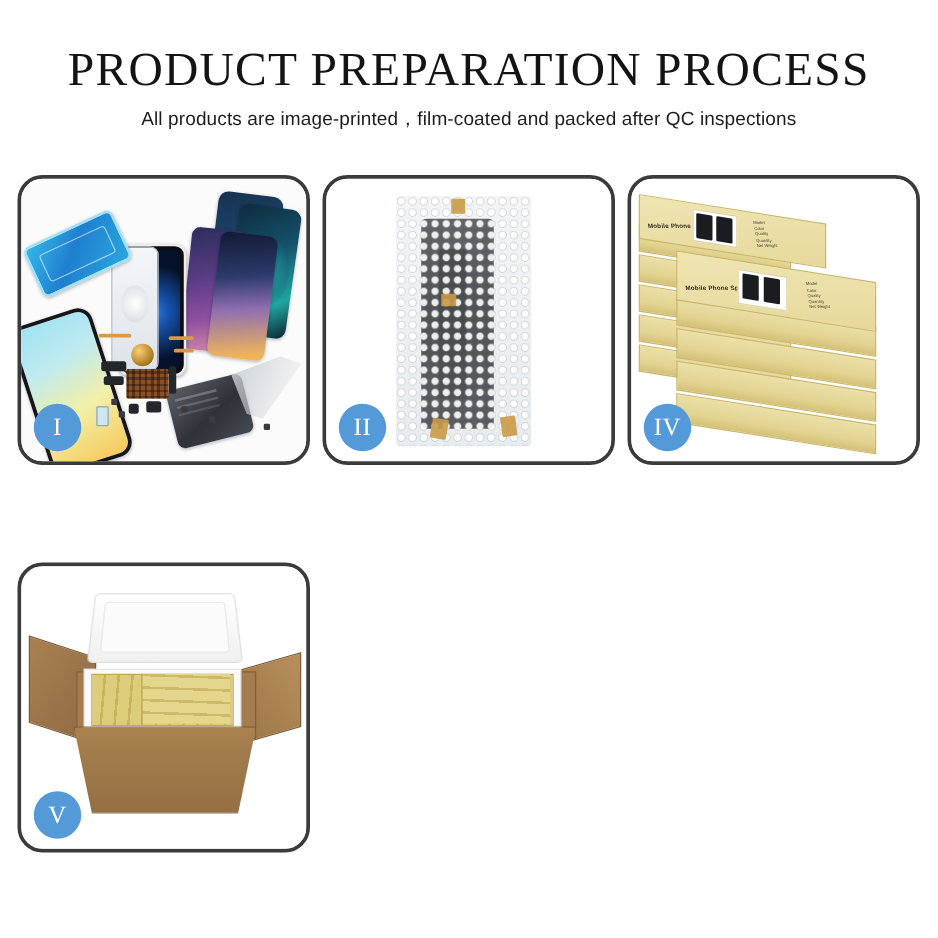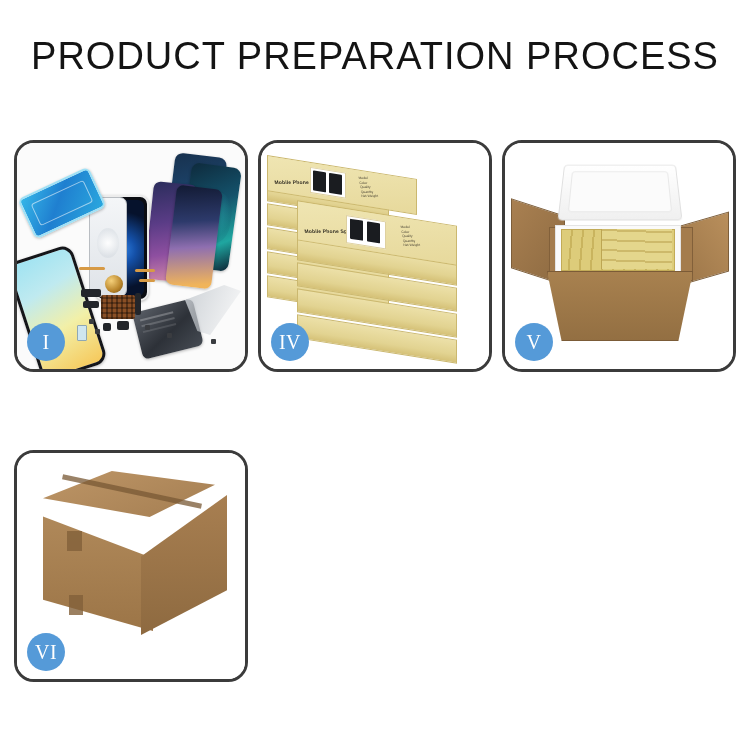--- a/index.html
+++ b/index.html
@@ -28,21 +28,21 @@
     top: 34px;
     left: 0;
     width: 750px;
     text-align: center;
   }
   .title {
     font-size: 38px;
     letter-spacing: 1.0px;
     color: #141414;
     font-weight: 400;
-    font-family: Liberation Sans, sans-serif;
+    font-family: Liberation Serif, serif;
     white-space: nowrap;
     line-height: 44px;
   }
   .subtitle {
     margin-top: 8px;
     font-size: 15.2px;
     color: #1d1d1d;
     font-weight: 400;
     white-space: nowrap;
     line-height: 20px;
@@ -415,20 +415,21 @@
     background: rgba(130,96,58,.8);
   }
 </style>
 </head>
 <body>
 
 <div class="page">
 
   <div class="header">
     <div class="title">PRODUCT PREPARATION PROCESS</div>
+    <div class="subtitle">All products are image-printed，film-coated and packed after QC inspections</div>
   </div>
 
   <div class="grid">
 
     <div class="panel">
       <div class="panel-stage">
         <div class="p1-bg"></div>
         <div class="phone ph-back"></div>
         <div class="phone ph-teal"></div>
         <div class="phone ph-purple"></div>
@@ -453,20 +454,34 @@
         <div class="chip sm" style="left:78px; top:186px;"></div>
         <div class="chip" style="left:60px; top:182px; width:8px; height:14px; background:#cfe6f0; border:1px solid #8fa8b4;"></div>
         <div class="chip sm" style="left:128px; top:182px;"></div>
         <div class="chip sm" style="left:150px; top:190px;"></div>
         <div class="chip sm" style="left:194px; top:196px;"></div>
         <div class="tweezer"></div>
       </div>
       <div class="badge">I</div>
     </div>
 
+    <div class="panel">
+      <div class="panel-stage">
+        <div class="p2-bg"></div>
+        <div class="bubble-bag">
+          <div class="wrapped-screen"></div>
+          <div class="bubbles"></div>
+          <div class="tape t1"></div>
+          <div class="tape t2"></div>
+          <div class="tape t3"></div>
+          <div class="tape t4"></div>
+        </div>
+      </div>
+      <div class="badge">II</div>
+    </div>
 
 
     <div class="panel">
       <div class="panel-stage">
         <div class="p4-bg"></div>
         <div class="stack">
 
           <div class="sbox" style="left:0px; top:32px; width:120px; height:20px; transform:skewY(9deg);"></div>
           <div class="sbox" style="left:0px; top:56px; width:120px; height:20px; transform:skewY(9deg);"></div>
           <div class="sbox" style="left:0px; top:80px; width:120px; height:20px; transform:skewY(9deg);"></div>
@@ -519,29 +534,15 @@
         <div class="c5-back"></div>
         <div class="c5-foam-body"></div>
         <div class="c5-yellow"></div>
         <div class="c5-yellow2"></div>
         <div class="c5-foam-lid"></div>
         <div class="c5-front"></div>
       </div>
       <div class="badge">V</div>
     </div>
 
-    <div class="panel">
-      <div class="panel-stage">
-        <div class="p6-bg"></div>
-        <div class="c6">
-          <div class="c6-top"></div>
-          <div class="c6-left"></div>
-          <div class="c6-right"></div>
-          <div class="c6-seam"></div>
-          <div class="c6-tape1"></div>
-          <div class="c6-tape2"></div>
-        </div>
-      </div>
-      <div class="badge">VI</div>
-    </div>
 
   </div>
 </div>
 
 </body></html>

